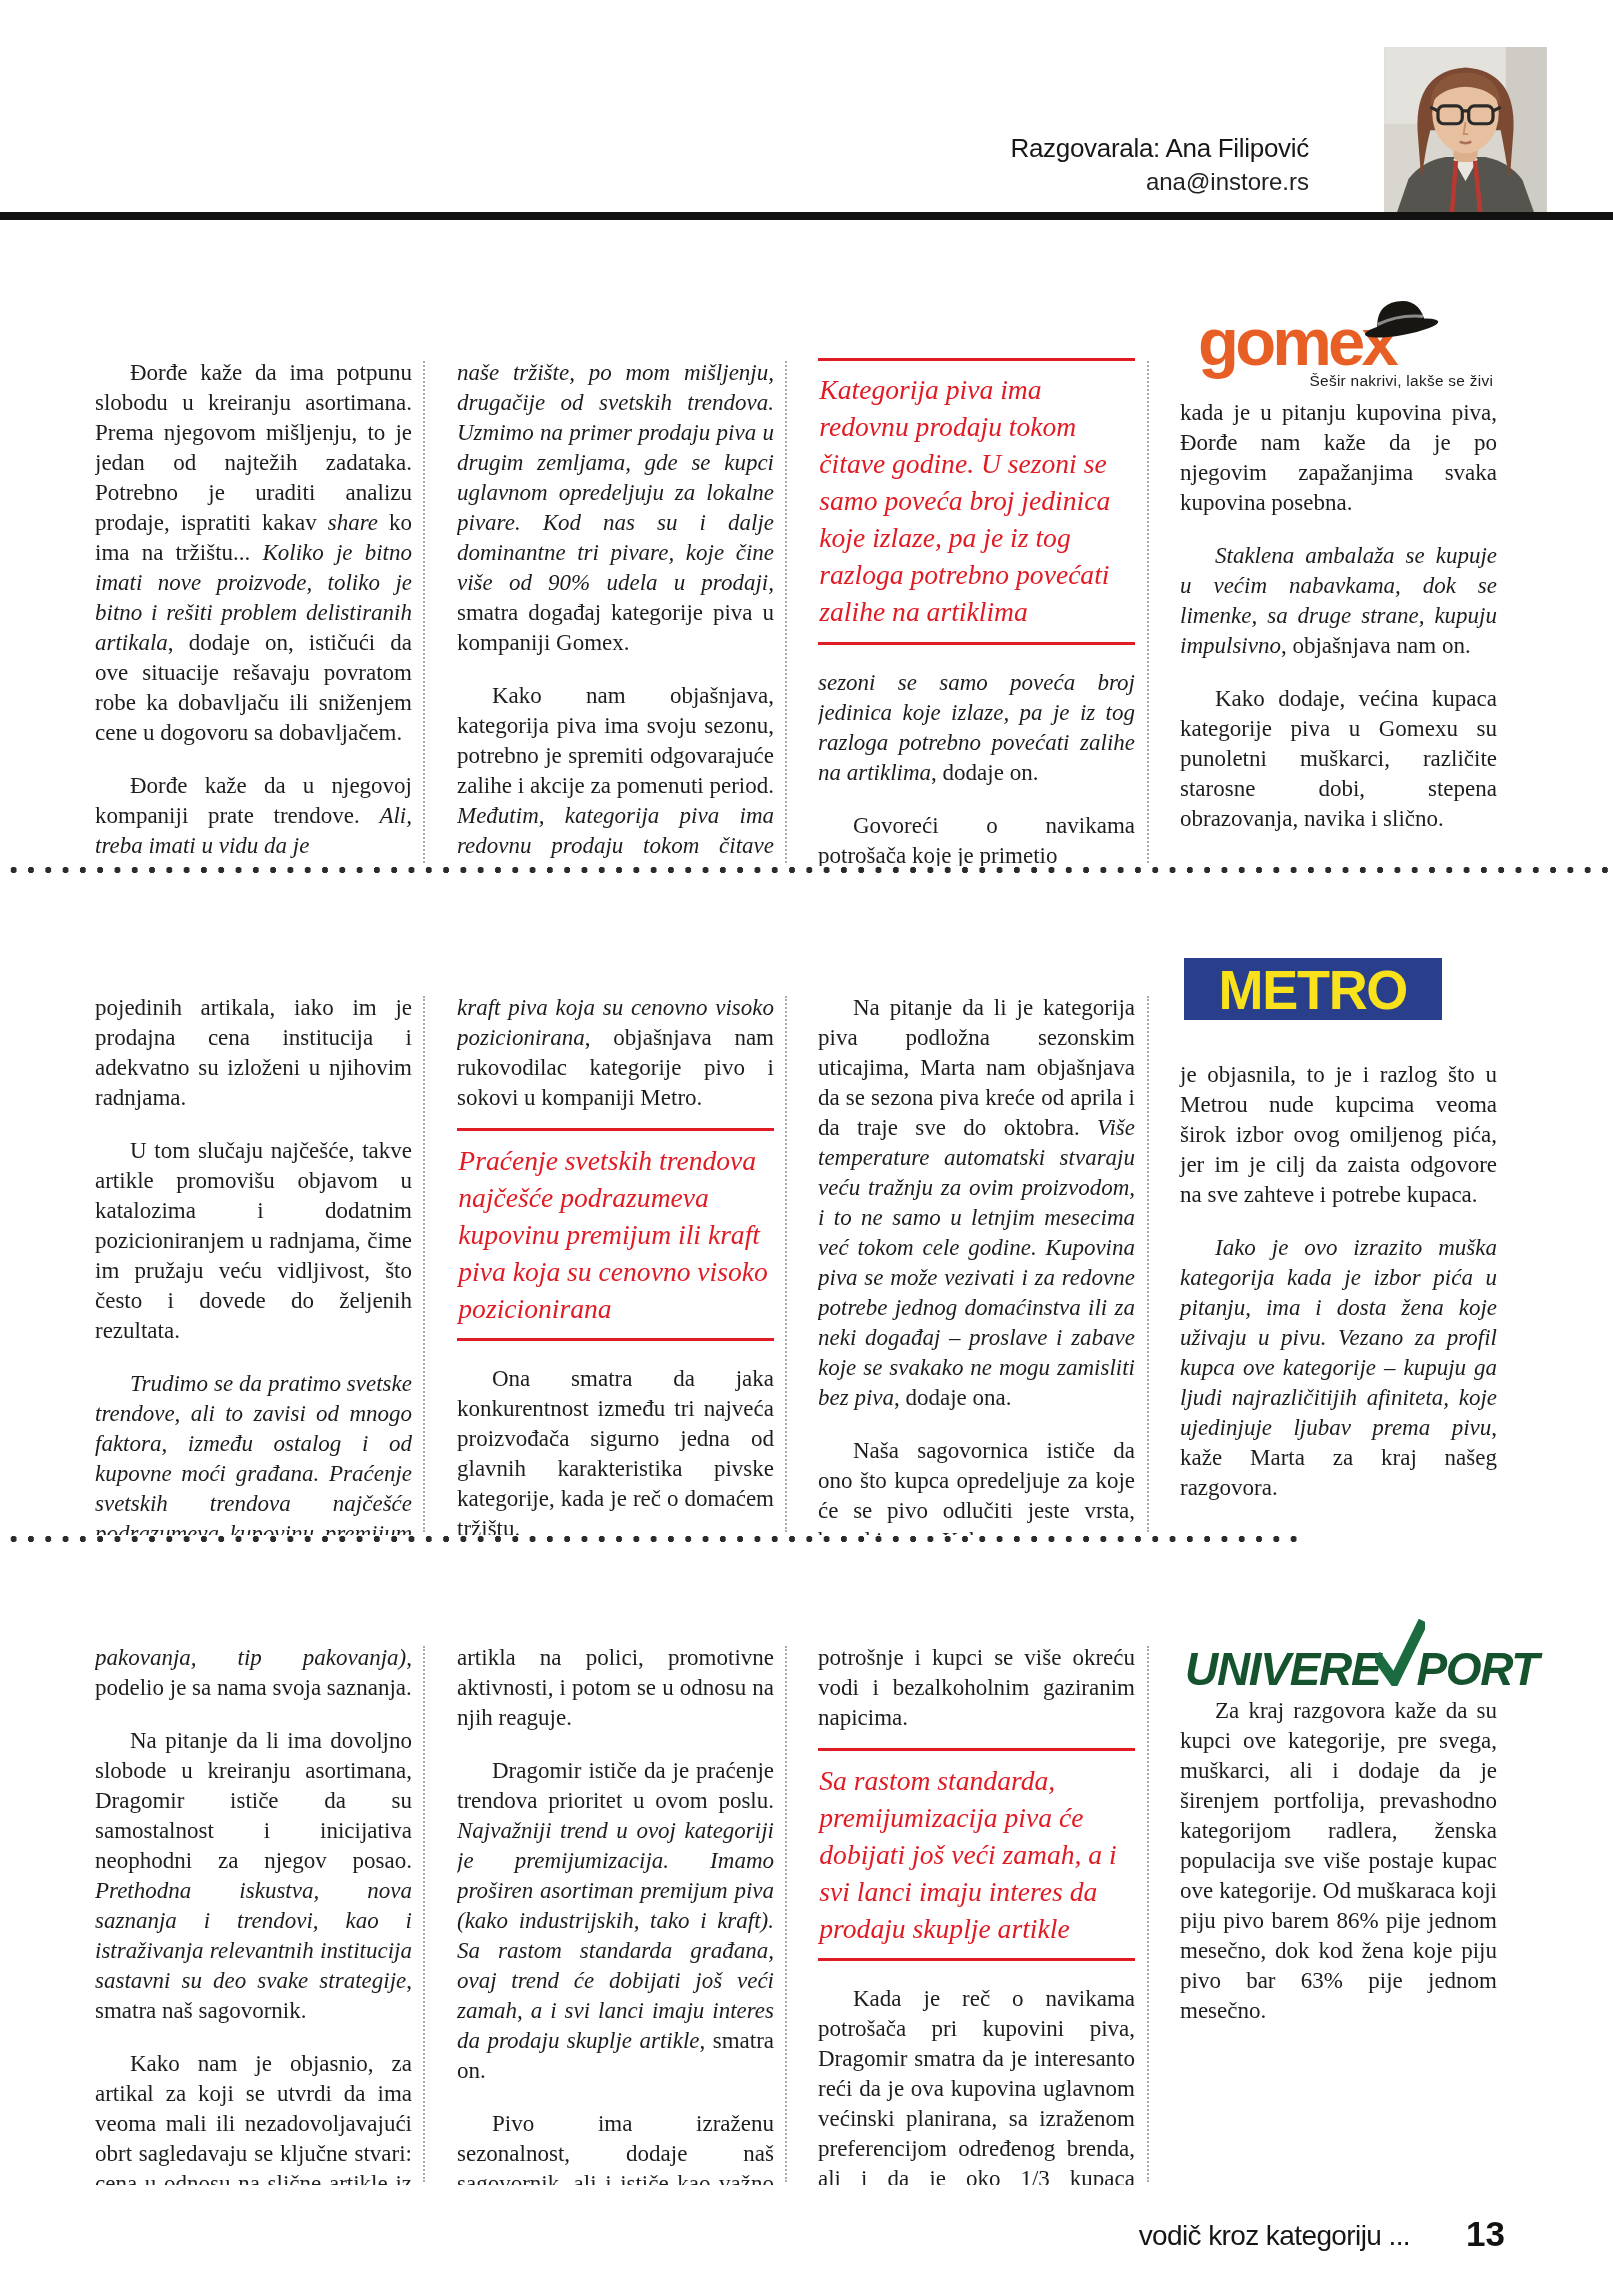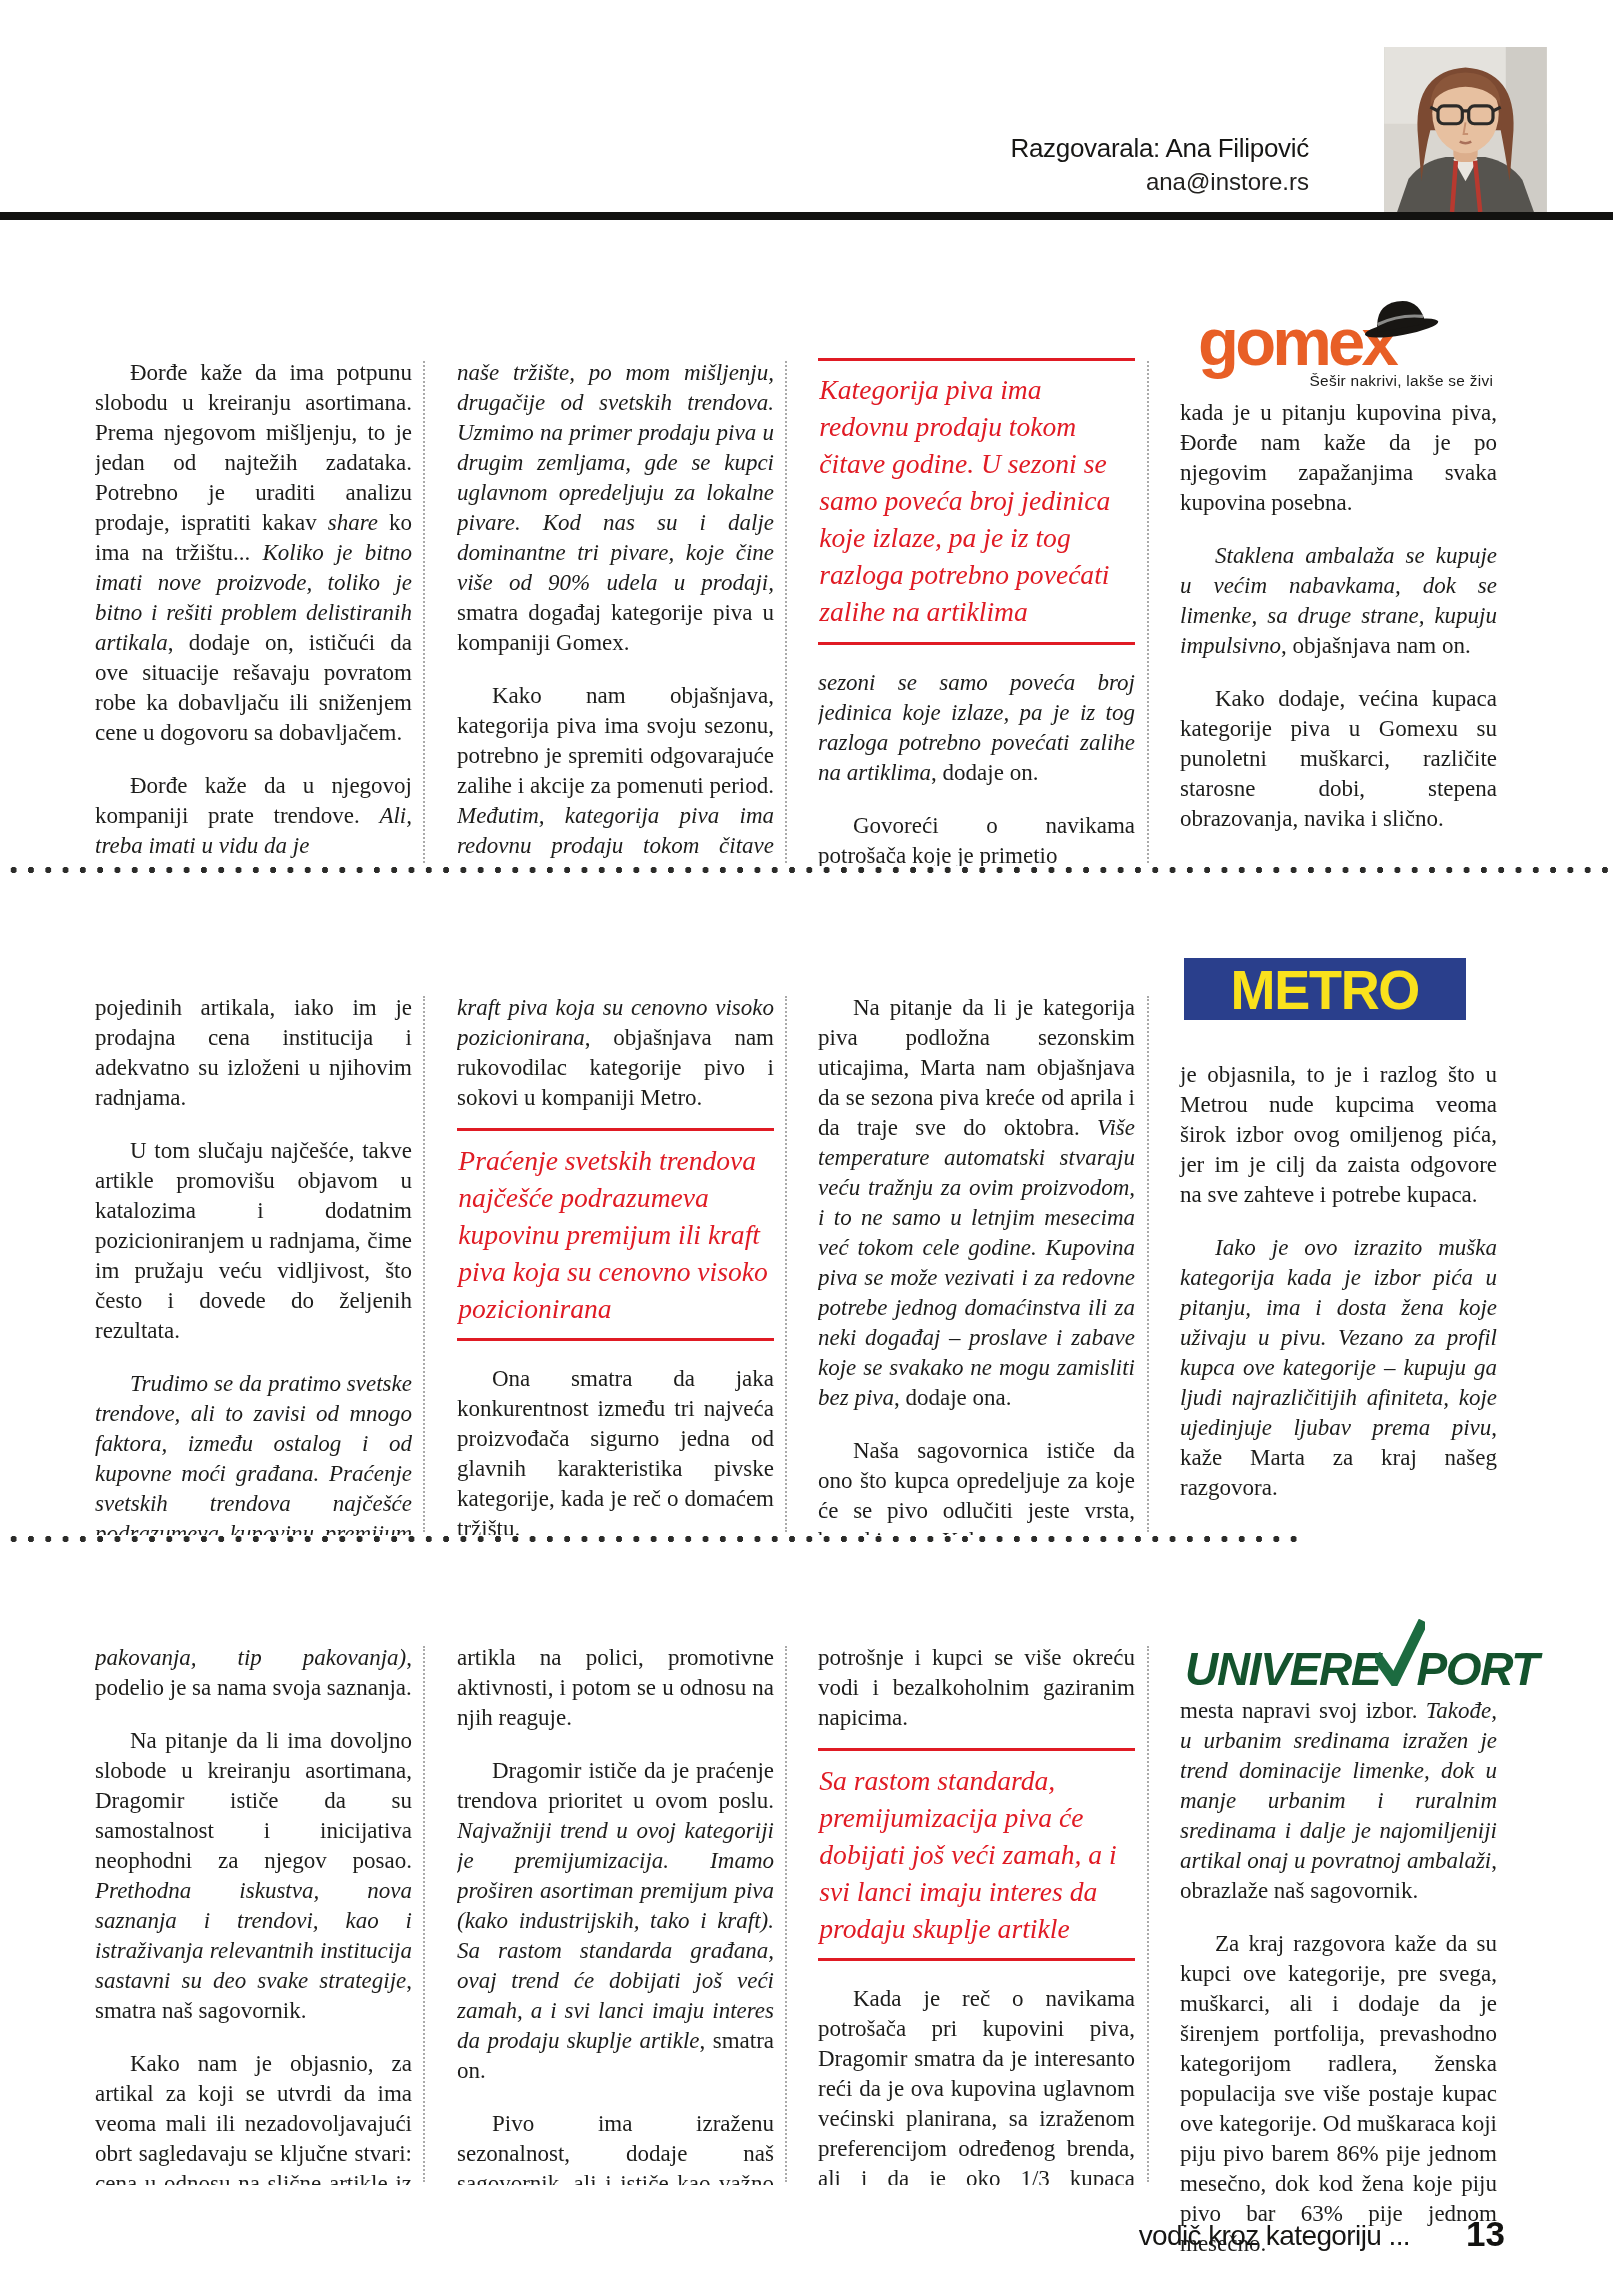--- a/index.html
+++ b/index.html
@@ -75,21 +75,21 @@
     font-size:67px;line-height:58px;letter-spacing:-3.8px;color:#e85f26;
   }
   .gomex-hat{position:absolute;right:59px;top:-16.7px;width:77px;height:40px;transform:rotate(-10deg);}
   .gomex-tagline{
     margin:1.3px 3.8px 0 0;text-align:right;
     font-family:"Liberation Sans", sans-serif;font-weight:normal;
     font-size:15.4px;color:#1a1a18;letter-spacing:0.3px;
   }
   
   .metro-box{
-    margin-left:3.8px;width:282px;height:62px;background:#2a3f8c;
+    margin-left:3.8px;width:258px;height:62px;background:#2a3f8c;
     display:flex;align-items:center;justify-content:center;
   }
   .metro-box span{
     font-family:"Liberation Sans", sans-serif;font-weight:bold;
     font-size:54px;letter-spacing:-1.3px;color:#f9e11c;transform:scaleY(1.04);
   }
   
   .ux-logo{
     position:relative;margin-left:5px;margin-top:76px;white-space:nowrap;
     font-family:"Liberation Sans", sans-serif;font-weight:bold;
@@ -236,21 +236,20 @@
       </div>
     <div class="col c4">
       <div class="logo-slot">
         <div class="ux-logo">
           <span>UNIVERE</span><span class="ux-check"><svg viewBox="0 0 78 104" xmlns="http://www.w3.org/2000/svg">
                 <path d="M6 62 L30 96 L72 10" stroke="#1c6b40" stroke-width="16" fill="none" stroke-linecap="square"></path>
               </svg></span><span>PORT</span>
         </div>
       </div>
       <div class="colflow">
-          <p class="para"><span>mesta napravi svoj izbor. </span><i>Takođe, u urbanim sredinama izražen je trend dominacije limenke, dok u manje urbanim i ruralnim sredinama i dalje je najomiljeniji artikal onaj u povratnoj ambalaži</i><span>, obrazlaže naš sagovornik.</span></p>
           <p class="para indent"><span>Za kraj razgovora kaže da su kupci ove kategorije, pre svega, muškarci, ali i dodaje da je širenjem portfolija, prevashodno kategorijom radlera, ženska populacija sve više postaje kupac ove kategorije. Od muškaraca koji piju pivo barem 86% pije jednom mesečno, dok kod žena koje piju pivo bar 63% pije jednom mesečno.</span></p>
         </div>
     </div>
     <div class="vdiv d1"></div>
     <div class="vdiv d2"></div>
     <div class="vdiv d3"></div>
   </section>
 
   <div class="footer-label">vodič kroz kategoriju ...</div>
   <div class="page-number">13</div>

